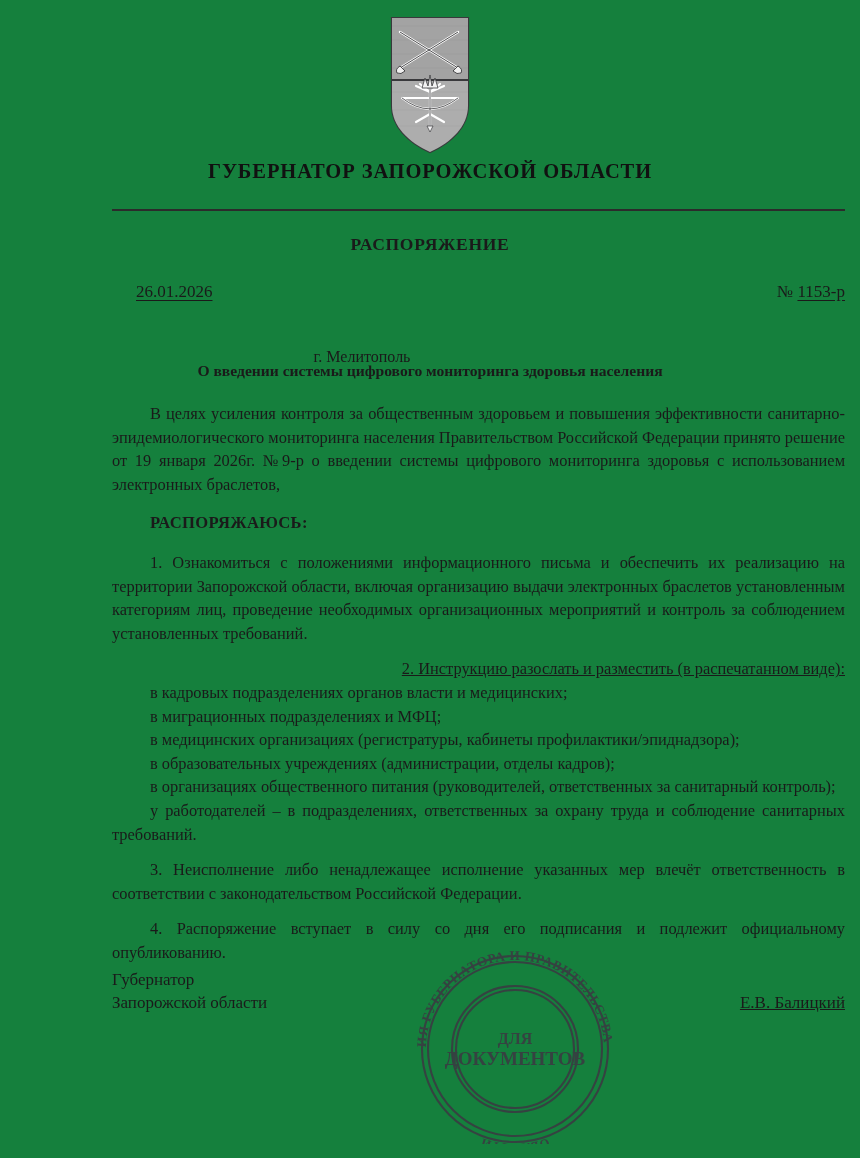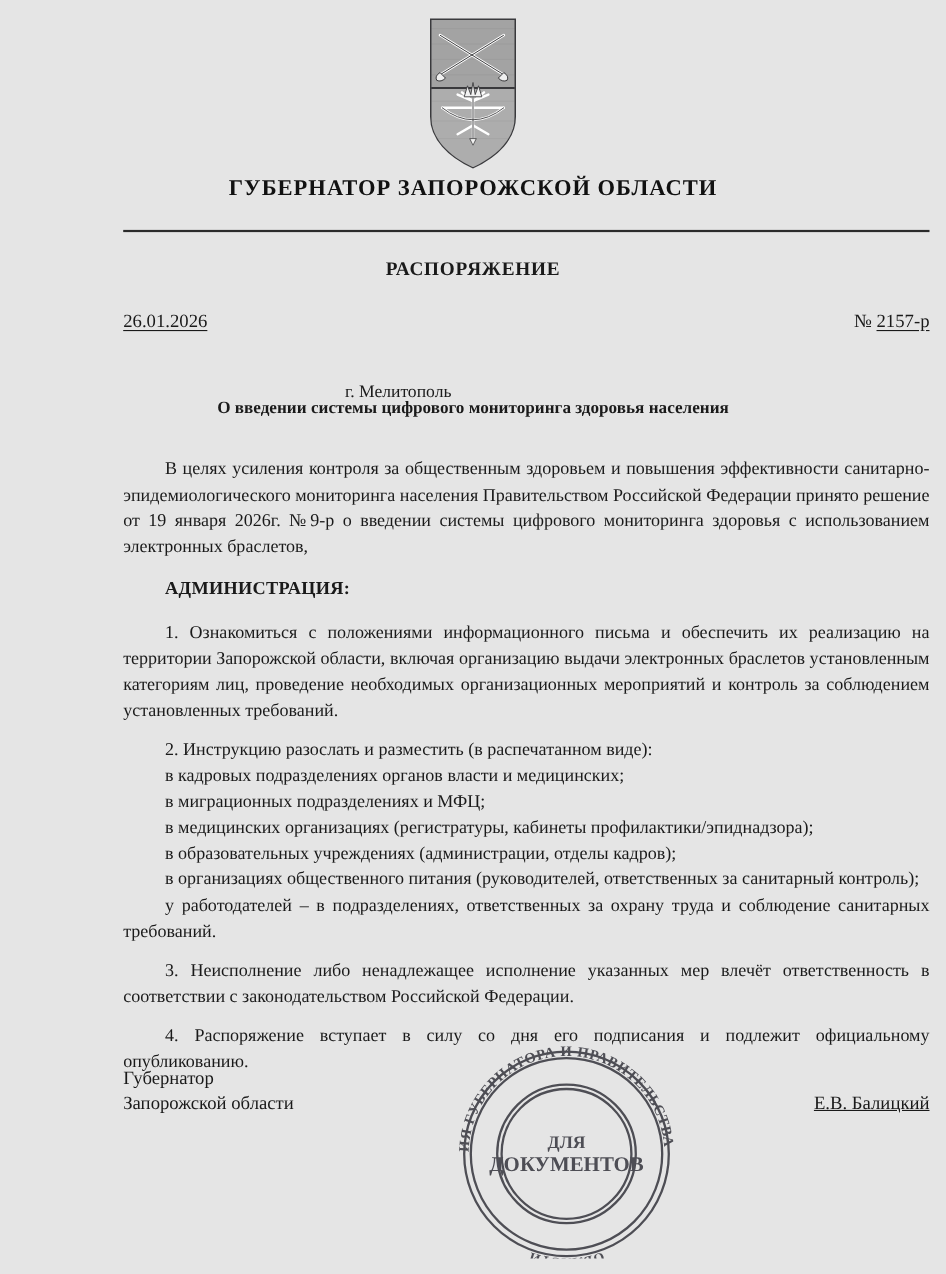--- a/index.html
+++ b/index.html
@@ -12,21 +12,21 @@
     background: #ffffff;
     font-family: "Liberation Serif", "DejaVu Serif", serif;
     color: #1a1a1a;
     position: relative;
     overflow: hidden;
   }
   .page {
     position: relative;
     width: 860px;
     height: 1158px;
-    background: #e5e5e5;
+    background: #15803d;
   }
 
   
   .emblem-wrap {
     position: absolute;
     left: 0;
     top: 14px;
     width: 860px;
     text-align: center;
   }
@@ -71,21 +71,21 @@
   .meta-row {
     position: absolute;
     left: 112px;
     top: 282px;
     width: 733px;
     display: flex;
     justify-content: space-between;
     align-items: baseline;
     font-size: 17px;
   }
-  .meta-date { text-decoration: underline; text-underline-offset: 2.5px; }
+  .meta-date { text-decoration: underline; text-underline-offset: 2.5px; margin-left: 24px; }
   .meta-num .num-val { text-decoration: underline; text-underline-offset: 2.5px; }
 
   .city {
     position: absolute;
     left: 0;
     top: 328px;
     width: 724px;
     text-align: center;
     font-size: 16px;
     margin-top: 20px;
@@ -107,23 +107,23 @@
     top: 402px;
     width: 733px;
     font-size: 16.4px;
     line-height: 23.6px;
   }
   .para {
     text-align: justify;
     text-justify: inter-word;
     margin: 0 0 12px 0;
   }
-  .para.indent { text-indent: 38px; margin-top: 12px; }
+  .para.indent { text-indent: 38px; }
   .para.tight { margin-bottom: 0; }
-  .para.no-just { text-align: left; }
+  .para.no-just { text-align: right; text-decoration: underline; }
   .order-head {
     font-weight: bold;
     text-indent: 38px;
     margin: 15px 0 16px 0;
     font-size: 16.6px;
     letter-spacing: 0.3px;
   }
   .sublist {
     margin: 0 0 12px 0;
   }
@@ -233,33 +233,33 @@
   <div class="org-title">ГУБЕРНАТОР ЗАПОРОЖСКОЙ ОБЛАСТИ</div>
 
   <div class="rule"></div>
 
   <div class="doc-type">РАСПОРЯЖЕНИЕ</div>
 
   <div class="meta-row">
     <span class="meta-date">26.01.2026</span>
     <span class="meta-num">
       <span>№</span>
-      <span class="num-val">2157-р</span>
+      <span class="num-val">1153-р</span>
     </span>
   </div>
 
   <div class="city">г. Мелитополь</div>
 
   <div class="subject">О введении системы цифрового мониторинга здоровья населения</div>
 
   <div class="body-block">
 
     <p class="para indent">В целях усиления контроля за общественным здоровьем и повышения эффективности санитарно-эпидемиологического мониторинга населения Правительством Российской Федерации принято решение от 19 января 2026г. №9-р о введении системы цифрового мониторинга здоровья с использованием электронных браслетов,</p>
 
-    <p class="order-head">АДМИНИСТРАЦИЯ:</p>
+    <p class="order-head">РАСПОРЯЖАЮСЬ:</p>
 
     <p class="para indent">1. Ознакомиться с положениями информационного письма и обеспечить их реализацию на территории Запорожской области, включая организацию выдачи электронных браслетов установленным категориям лиц, проведение необходимых организационных мероприятий и контроль за соблюдением установленных требований.</p>
 
     <p class="para indent tight no-just">2. Инструкцию разослать и разместить (в распечатанном виде):</p>
 
     <div class="sublist">
       <p class="li no-just">в кадровых подразделениях органов власти и медицинских;</p>
       <p class="li no-just">в миграционных подразделениях и МФЦ;</p>
       <p class="li no-just">в медицинских организациях (регистратуры, кабинеты профилактики/эпиднадзора);</p>
       <p class="li no-just">в образовательных учреждениях (администрации, отделы кадров);</p>

